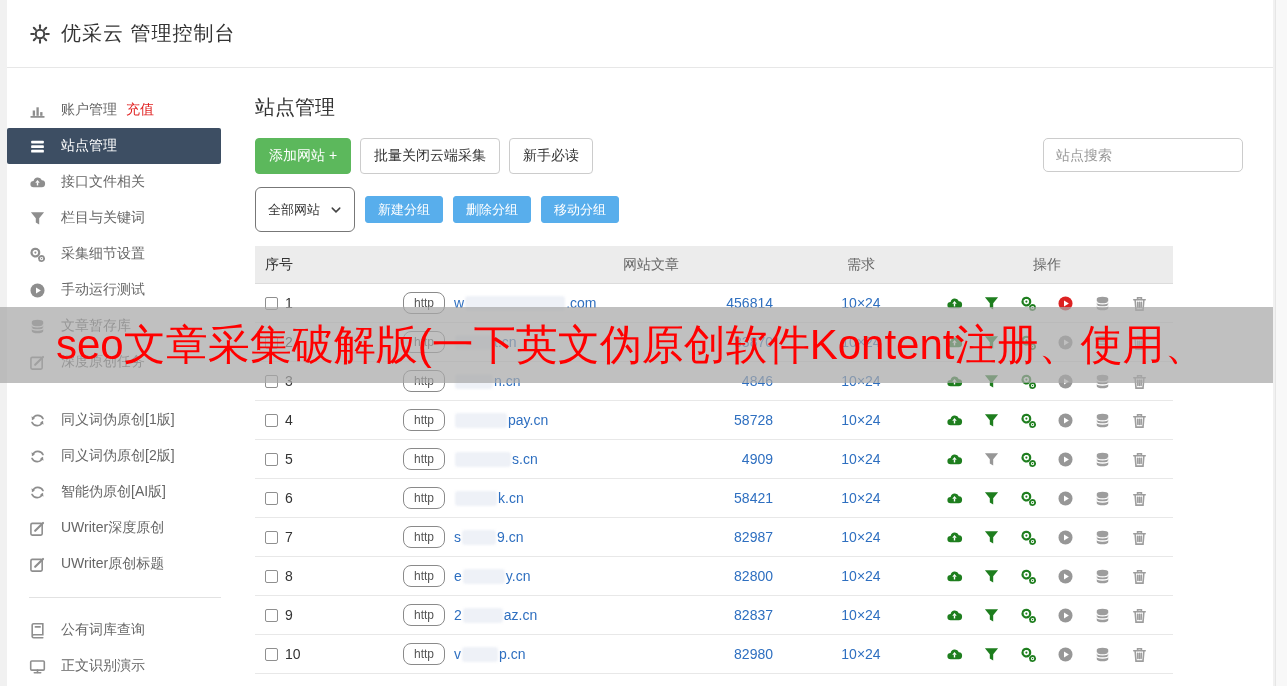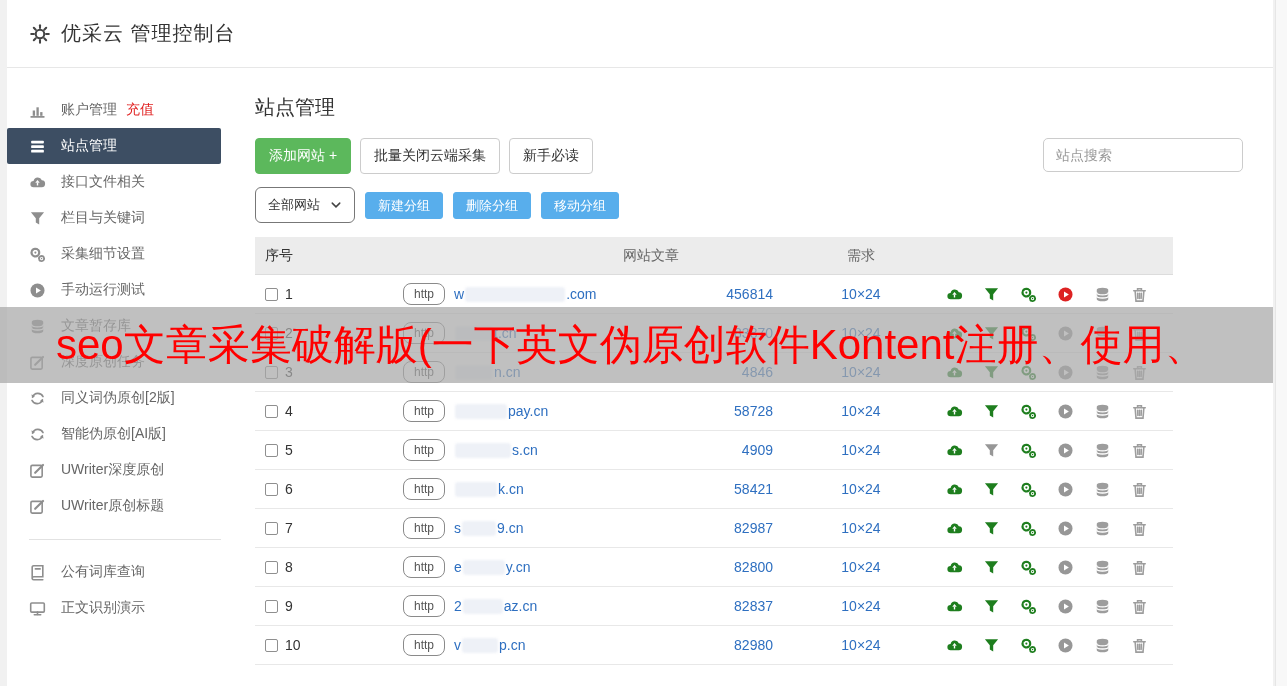--- a/index.html
+++ b/index.html
@@ -28,21 +28,21 @@
   #toolbar { display:flex; align-items:flex-start; gap:9px; margin-top:17px; }
   .btn { font-size:14px; border-radius:4px; padding:8px 13px; cursor:pointer;
     border:1px solid transparent; background:#fff; white-space:nowrap; }
   .btn.green { background:var(--green-btn); border-color:var(--green-btn); color:#fff; }
   .btn.outline { border-color:#ccc; color:#333; }
   #site-search { margin-left:auto; margin-right:6px; width:200px; height:34px;
     border:1px solid #ccc; border-radius:5px; padding:0 12px; font-size:14px; color:#333; outline:none; }
   #site-search::placeholder { color:#999; }
   #group-bar { display:flex; align-items:center; gap:10px; margin-top:13px; }
   #group-select { display:flex; align-items:center; gap:10px; border:1px solid #777;
-    border-radius:6px; padding:4px 12px; font-size:13px; color:#333; cursor:pointer; height:36px; }
+    border-radius:6px; padding:4px 12px; font-size:13px; color:#333; cursor:pointer; height:45px; }
   #group-select .icn { width:12px; height:12px; color:#444; }
   .btn.blue { background:var(--blue-btn); border-color:var(--blue-btn); color:#fff;
     font-size:13px; padding:4px 12px; height:27px; border-radius:3px; }
   
   #site-table { margin-top:14px; width:918px; font-size:14px; }
   .trow { display:grid; grid-template-columns:80px 1fr 150px 120px 252px;
     align-items:center; height:39px; border-bottom:1px solid #e8e8e8; }
   .trow.thead { background:#ececec; color:#666; height:38px; border-bottom:1px solid #dcdcdc; }
   .thead .c1 { padding-left:10px; }
   .thead .c2 { text-align:center; }
@@ -147,20 +147,29 @@
             </svg></span>
           <span>文章暂存库</span>
         </div>
         <div class="side-item">
           <span class="icn"><svg viewBox="0 0 16 16" width="100%" height="100%" fill="none" stroke="currentColor" stroke-width="1.5" stroke-linecap="round">
               <rect x="1.8" y="3.2" width="10.6" height="11" rx="1.2"></rect>
               <line x1="5.8" y1="10.2" x2="13.2" y2="2.8" stroke-width="2"></line>
             </svg></span>
           <span>深度原创任务</span>
         </div>
+        <div class="side-item gap-top">
+          <span class="icn"><svg viewBox="0 0 16 16" width="100%" height="100%" fill="none" stroke="currentColor" stroke-width="1.5" stroke-linecap="round">
+              <path d="M13.2 6.2 A5.4 5.4 0 0 0 3.3 6.6"></path>
+              <polygon points="2.2,4.2 3.3,7.8 5.9,5.4" fill="currentColor" stroke="none"></polygon>
+              <path d="M2.8 9.8 A5.4 5.4 0 0 0 12.7 9.4"></path>
+              <polygon points="13.8,11.8 12.7,8.2 10.1,10.6" fill="currentColor" stroke="none"></polygon>
+            </svg></span>
+          <span>同义词伪原创[1版]</span>
+        </div>
         <div class="side-item">
           <span class="icn"><svg viewBox="0 0 16 16" width="100%" height="100%" fill="none" stroke="currentColor" stroke-width="1.5" stroke-linecap="round">
               <path d="M13.2 6.2 A5.4 5.4 0 0 0 3.3 6.6"></path>
               <polygon points="2.2,4.2 3.3,7.8 5.9,5.4" fill="currentColor" stroke="none"></polygon>
               <path d="M2.8 9.8 A5.4 5.4 0 0 0 12.7 9.4"></path>
               <polygon points="13.8,11.8 12.7,8.2 10.1,10.6" fill="currentColor" stroke="none"></polygon>
             </svg></span>
           <span>同义词伪原创[2版]</span>
         </div>
         <div class="side-item">
@@ -221,20 +230,21 @@
         <button class="btn blue">新建分组</button>
         <button class="btn blue">删除分组</button>
         <button class="btn blue">移动分组</button>
       </div>
       <div id="site-table">
         <div class="trow thead">
           <div class="c1">序号</div>
           <div class="c2h c2" style="display:block;padding-left:0;text-align:right;">网站</div>
           <div class="c3" style="text-align:left;padding-right:0;color:#666;">文章</div>
           <div class="c4" style="color:#666;">需求</div>
+          <div class="c5" style="color:#666;">操作</div>
         </div>
         <div id="table-body">
             <div class="trow">
               <div class="c1">
                 <span class="cbx"></span>
                 <span>1</span>
               </div>
               <div class="c2">
                 <span class="http-badge">http</span>
                 <span class="domain">

